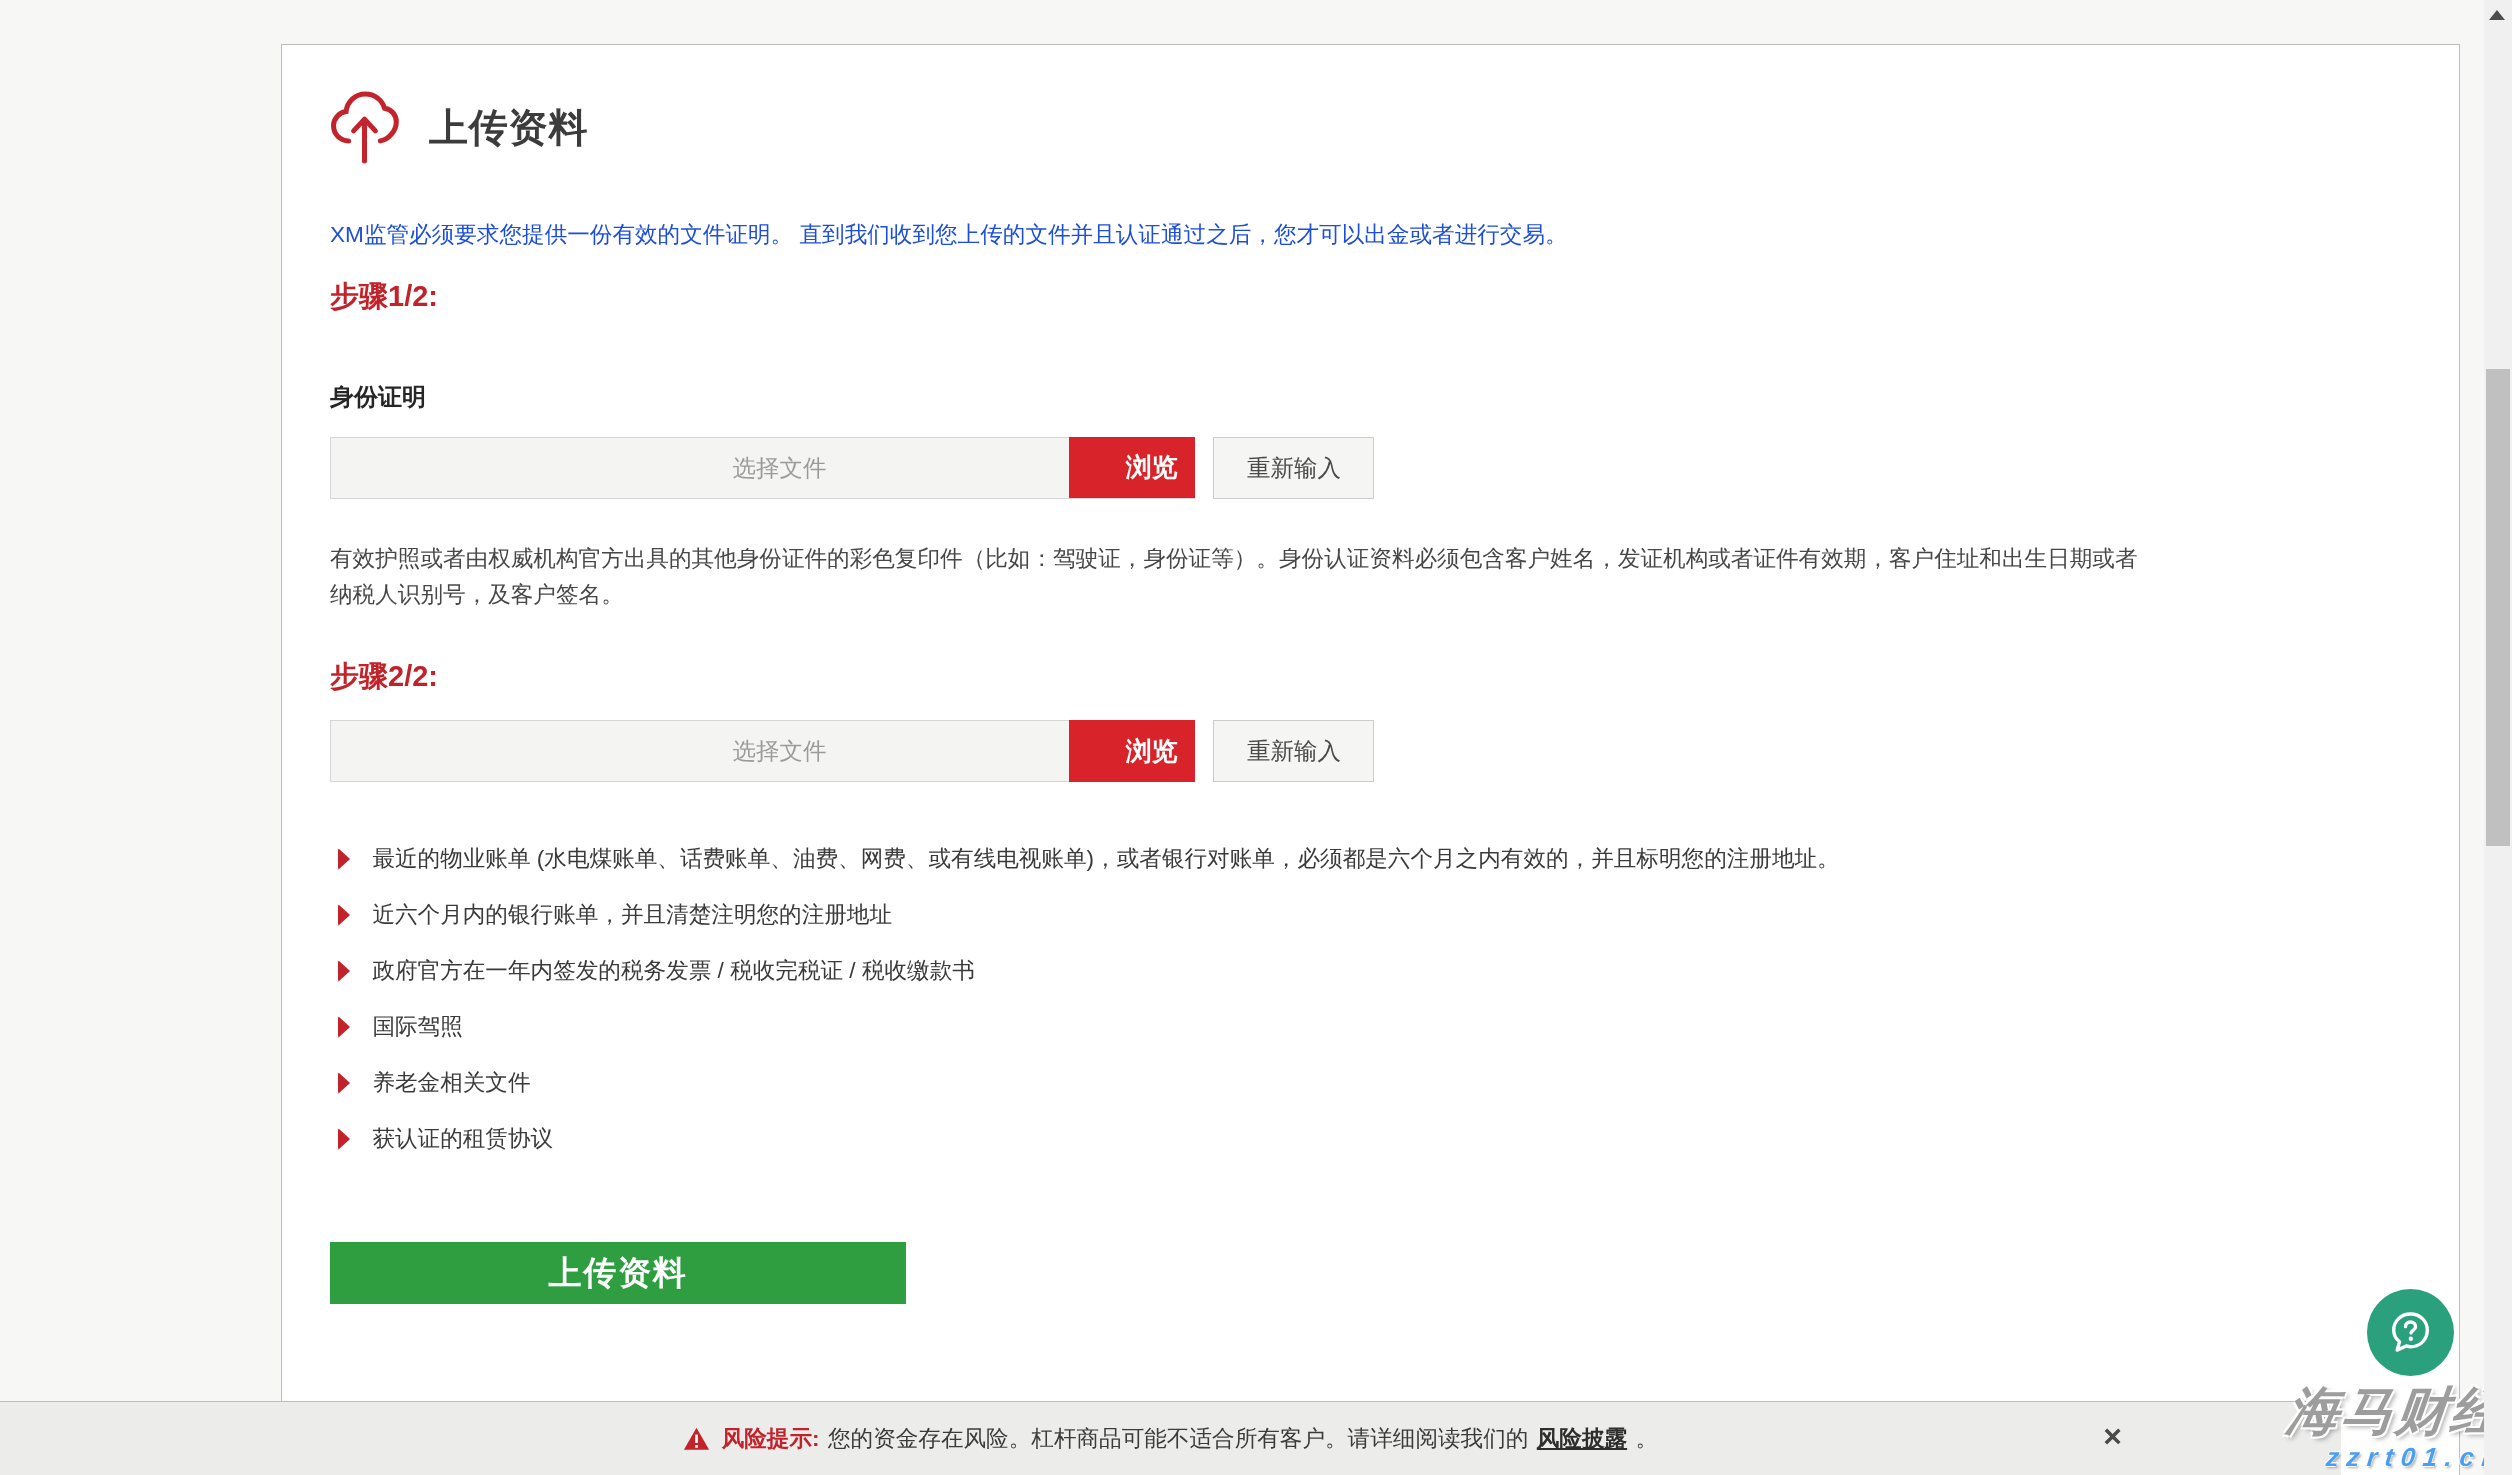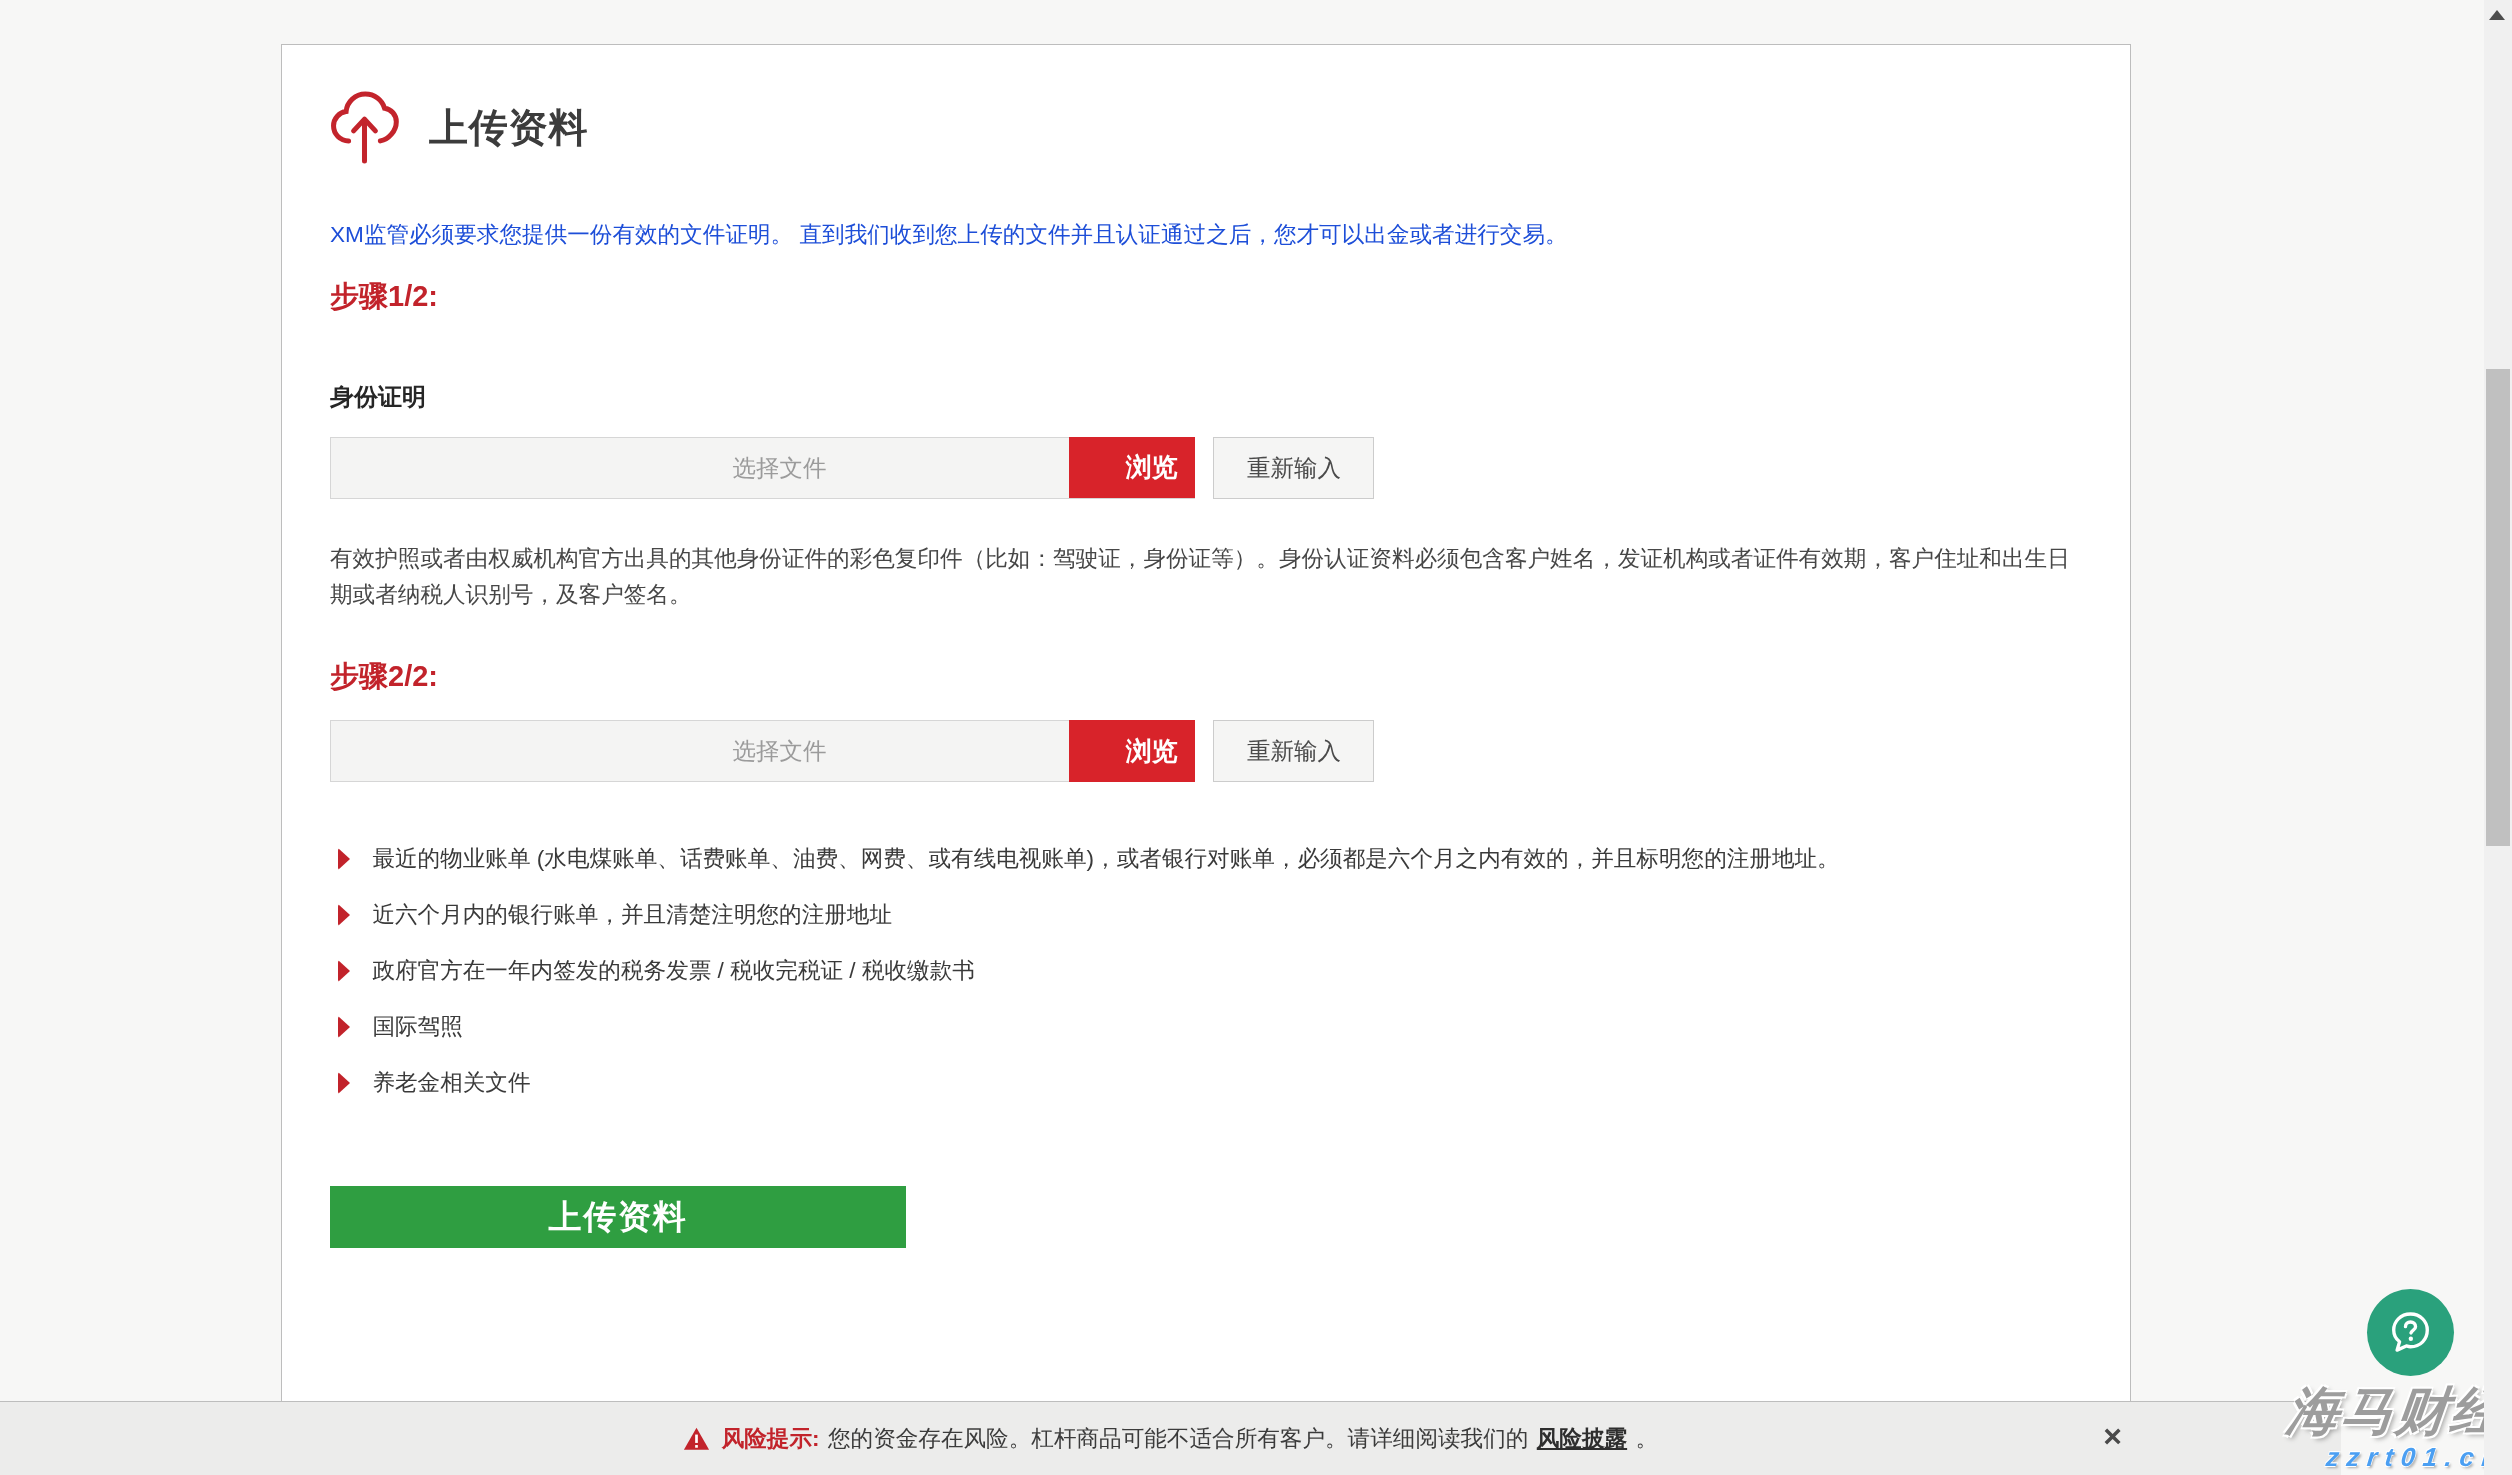--- a/index.html
+++ b/index.html
@@ -8,21 +8,21 @@
     font-family:"Liberation Sans", sans-serif;
     background:#f7f7f6;
     position:relative;
     color:#3c3c3c;
   }
 
   
   .card {
     position:absolute;
     left:281px; top:44px;
-    width:1850px; height:1431px;
+    width:2179px; height:1431px;
     background:#ffffff;
     border:0.8px solid #bdbdbd;
     border-bottom:none;
     padding:44px 48px 0 48px;
   }
 
   
   .card-header { display:flex; align-items:center; gap:30px; height:77px; }
   .upload-cloud { width:69px; height:77px; flex:0 0 auto; }
   .page-title { font-size:39px; font-weight:bold; color:#3c3c3c; letter-spacing:0.8px; }
@@ -282,20 +282,24 @@
       <span class="bullet-arrow"></span>
       <span>政府官方在一年内签发的税务发票 / 税收完税证 / 税收缴款书</span>
     </li>
     <li>
       <span class="bullet-arrow"></span>
       <span>国际驾照</span>
     </li>
     <li>
       <span class="bullet-arrow"></span>
       <span>养老金相关文件</span>
+    </li>
+    <li>
+      <span class="bullet-arrow"></span>
+      <span>获认证的租赁协议</span>
     </li>
   </ul>
 
   <button class="submit-btn">上传资料</button>
 
   
 </div>
 
 <div class="risk-bar">
   <div class="risk-inner">

